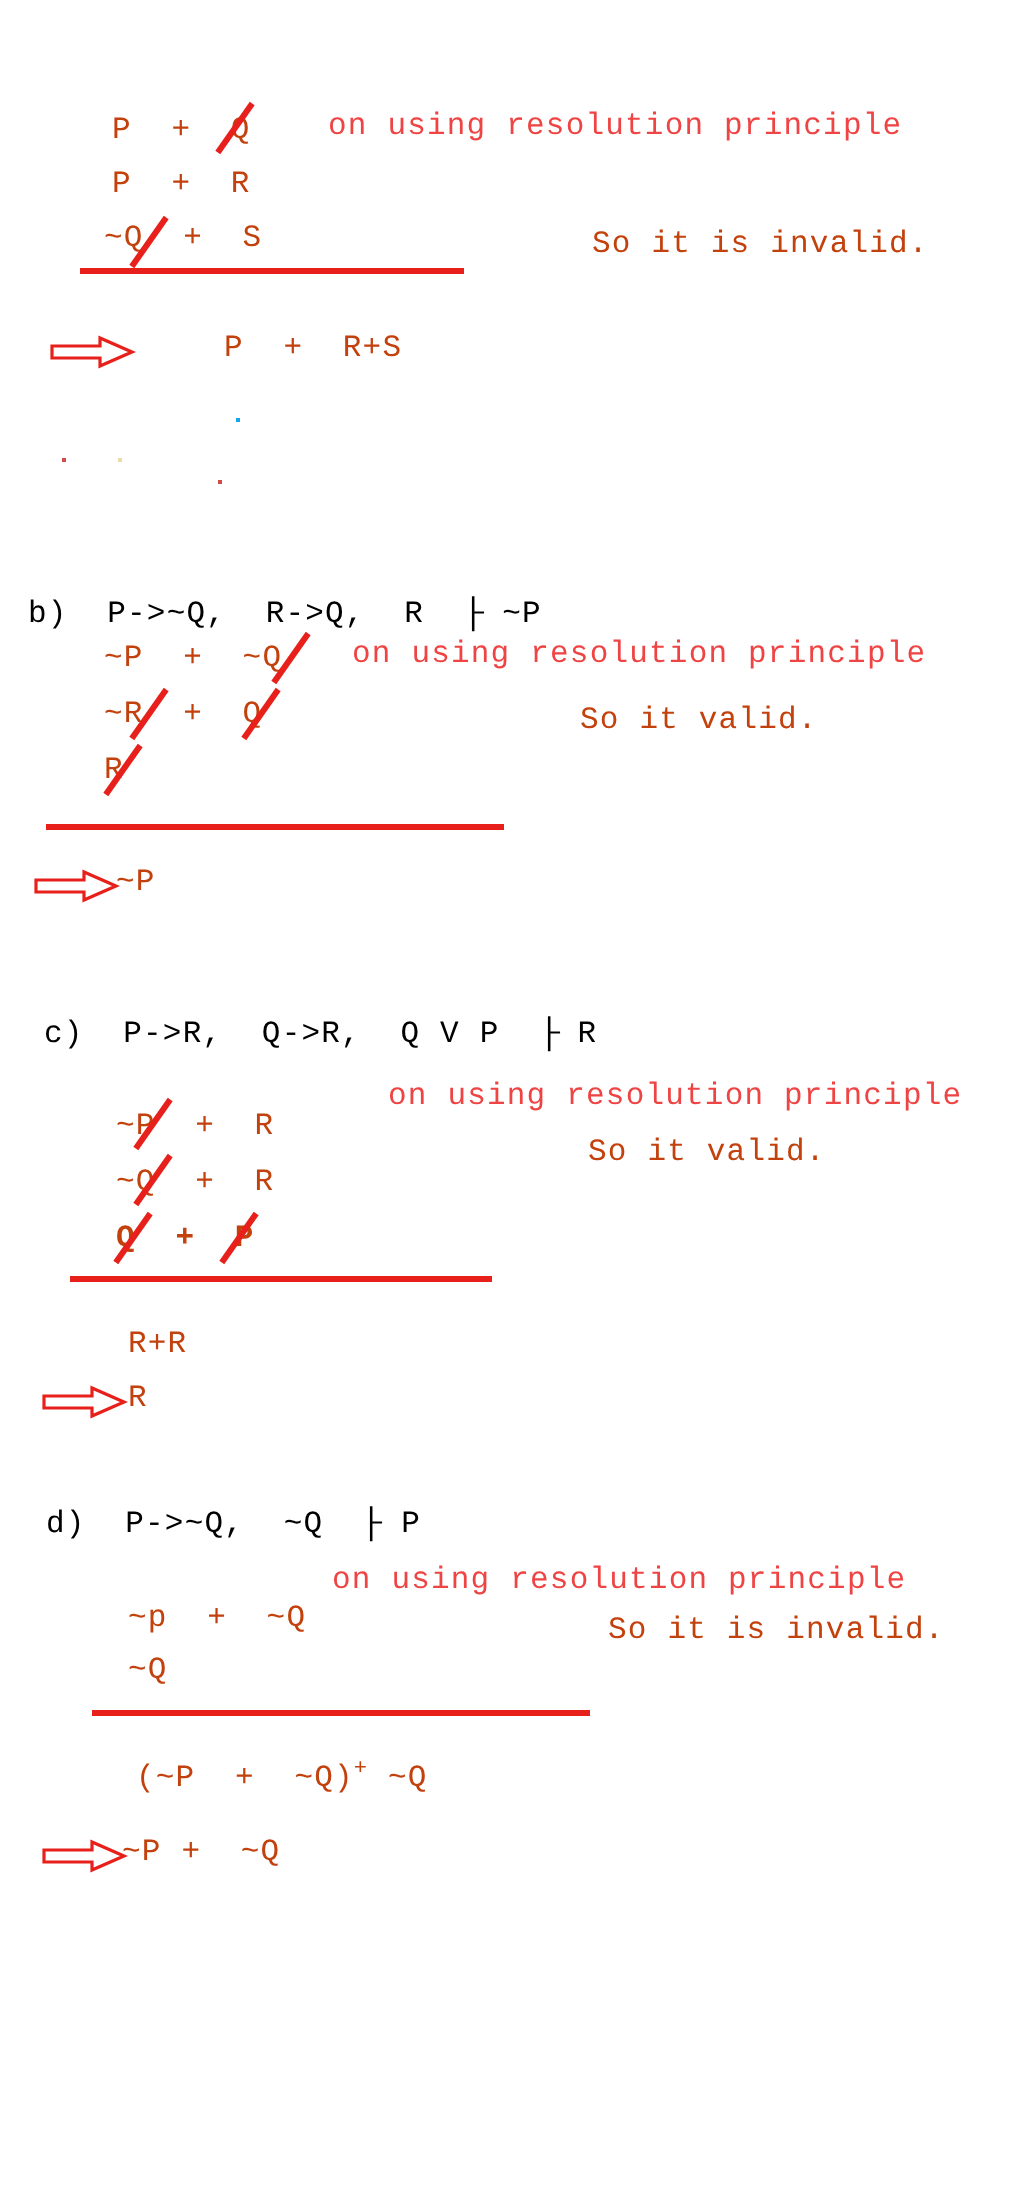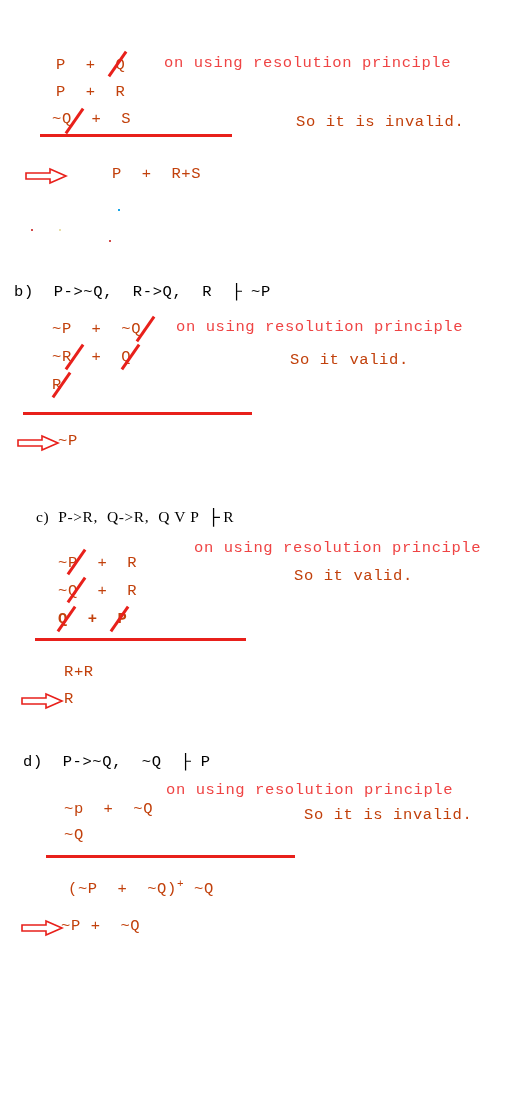--- a/index.html
+++ b/index.html
@@ -105,21 +105,21 @@
   <div class="abs grn" style="left:68px; top:165px;margin-left:44px;">P  +  R+S</div>
 
   <div class="abs blu" style="left:164px; top:54px;">on using resolution principle</div>
   <div class="abs grn" style="left:296px; top:113px;">So it is invalid.</div>
 
   <div class="speck" style="left:31px; top:229px; background:#d24b4b;"></div>
   <div class="speck" style="left:59px; top:229px; background:#e8dfa8;"></div>
   <div class="speck" style="left:109px; top:240px; background:#d24b4b;"></div>
   <div class="speck" style="left:118px; top:209px; background:#15a5e8;"></div>
 
-  <div class="abs hdr" style="left:14px; top:283px;"><span>b)</span>  <span>P-&gt;~Q,  R-&gt;Q,  R</span>  <span class="turnstile">├</span> <span>~P</span></div>
+  <div class="abs hdr" style="left:14px; top:298px;"><span>b)</span>  <span>P-&gt;~Q,  R-&gt;Q,  R</span>  <span class="turnstile">├</span> <span>~P</span></div>
 
   <div class="abs grn" style="left:52px; top:320px;">~P  +  ~Q</div>
   <div class="strike" style="left:144px; top:314px; height:30px; transform:rotate(35deg);"></div>
 
   <div class="abs grn" style="left:52px; top:348px;">~R  +  Q</div>
   <div class="strike" style="left:73px; top:342px; height:30px; transform:rotate(35deg);"></div>
   <div class="strike" style="left:129px; top:342px; height:30px; transform:rotate(35deg);"></div>
 
   <div class="abs grn" style="left:52px; top:376px;">R</div>
   <div class="strike" style="left:60px; top:370px; height:30px; transform:rotate(35deg);"></div>
@@ -129,21 +129,21 @@
   <div class="arrow" style="left:16px; top:434px;">
     <svg viewBox="0 0 44 18" xmlns="http://www.w3.org/2000/svg">
       <path d="M2,6 L26,6 L26,2 L42,9 L26,16 L26,12 L2,12 Z" fill="none" stroke="#e8201b" stroke-width="1.6"></path>
     </svg>
   </div>
   <div class="abs grn" style="left:58px; top:432px;">~P</div>
 
   <div class="abs blu" style="left:176px; top:318px;">on using resolution principle</div>
   <div class="abs grn" style="left:290px; top:351px;">So it valid.</div>
 
-  <div class="abs hdr" style="left:36px; top:508px;font-family:Liberation Serif, serif;"><span>c)</span>  <span>P-&gt;R,  Q-&gt;R,  Q V P</span>  <span class="turnstile">├</span> <span>R</span></div>
+  <div class="abs hdr" style="left:22px; top:508px;"><span>c)</span>  <span>P-&gt;R,  Q-&gt;R,  Q V P</span>  <span class="turnstile">├</span> <span>R</span></div>
 
   <div class="abs grn" style="left:58px; top:554px;">~P  +  R</div>
   <div class="strike" style="left:75px; top:547px; height:30px; transform:rotate(35deg);"></div>
 
   <div class="abs grn" style="left:58px; top:582px;">~Q  +  R</div>
   <div class="strike" style="left:75px; top:575px; height:30px; transform:rotate(35deg);"></div>
 
   <div class="abs grn" style="left:58px; top:610px;font-weight:bold;">Q  +  P</div>
   <div class="strike" style="left:65px; top:604px; height:30px; transform:rotate(35deg);"></div>
   <div class="strike" style="left:118px; top:604px; height:30px; transform:rotate(35deg);"></div>

